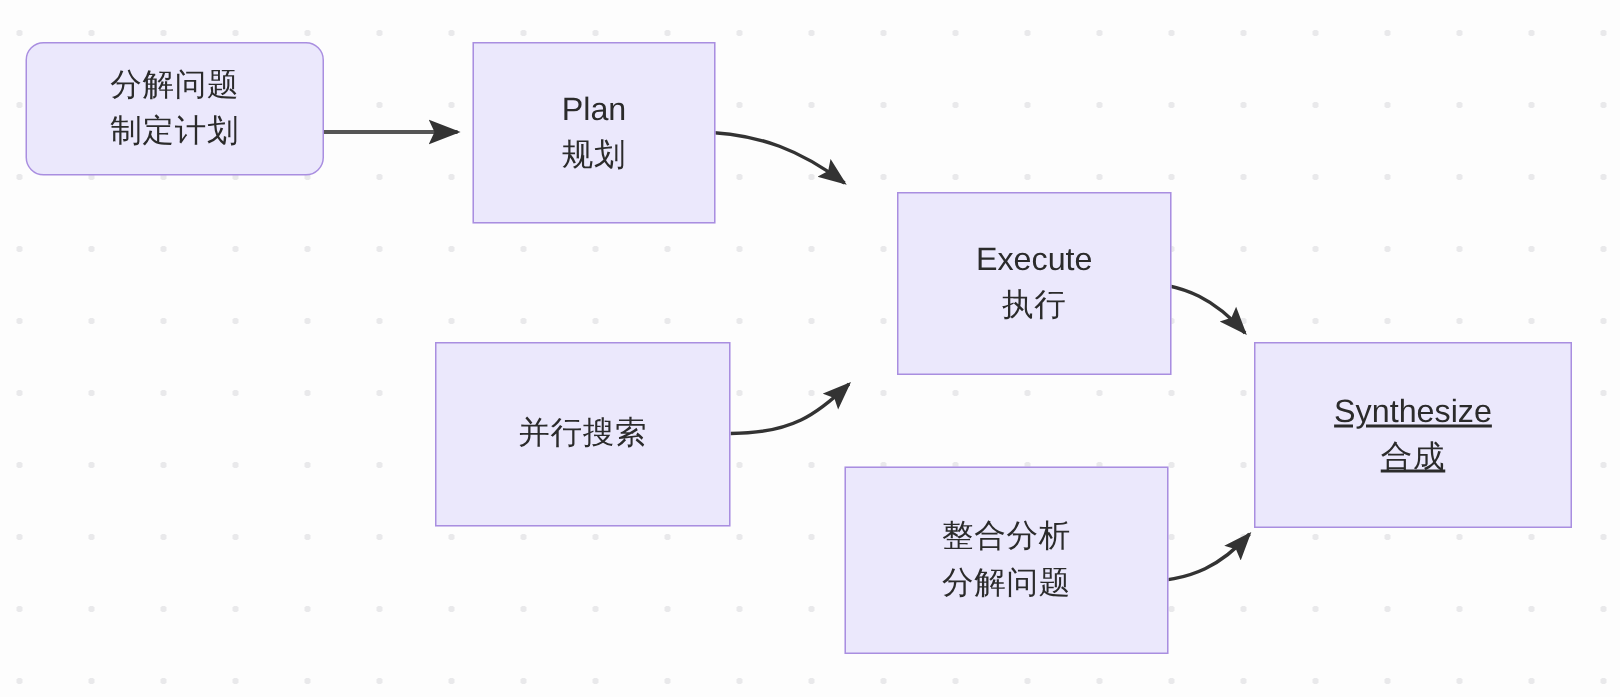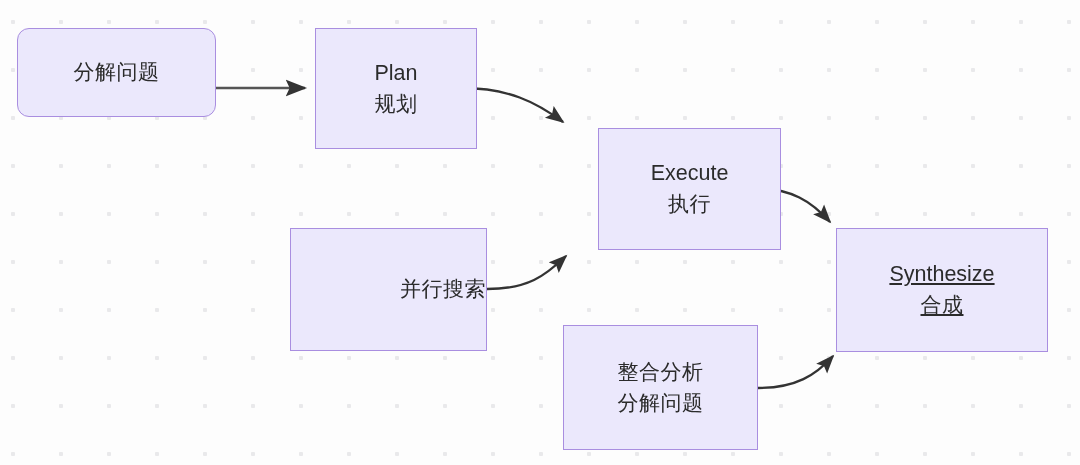--- a/index.html
+++ b/index.html
@@ -53,23 +53,23 @@
     font-size: 21.5px;
   }
   .node.en .line-b {
     font-size: 21px;
     letter-spacing: 0.5px;
   }
   
   #node-decompose { left: 17px;  top: 28px;  width: 199px; height: 89px; border-radius: 12px; }
   #node-plan      { left: 315px; top: 28px;  width: 162px; height: 121px; }
   #node-execute   { left: 598px; top: 128px; width: 183px; height: 122px; }
-  #node-search    { left: 290px; top: 228px; width: 197px; height: 123px; align-items: flex-end; }
+  #node-search    { left: 290px; top: 228px; width: 197px; height: 123px; }
   #node-synthesize{ left: 836px; top: 228px; width: 212px; height: 124px; text-decoration: underline; }
-  #node-report    { left: 563px; top: 325px; width: 195px; height: 125px; }
+  #node-report    { left: 563px; top: 311px; width: 216px; height: 125px; }
 </style>
 </head>
 <body>
 
 <div id="canvas">
 
   <svg id="edge-layer" viewBox="0 0 1080 465" width="1080" height="465" xmlns="http://www.w3.org/2000/svg">
     <defs>
       <marker id="arrowhead" markerWidth="9" markerHeight="9" refX="7.4" refY="3.4" orient="auto" markerUnits="strokeWidth">
         <path d="M0,0.2 L8.2,3.4 L0,6.6 L1.5,3.4 Z" fill="#333333"></path>
@@ -92,20 +92,21 @@
       <path d="M753,188 C792,188 812,202 830,222" fill="none" stroke="#333333" stroke-width="2.3" marker-end="url(#arrowhead)"></path>
     </g>
 
     <g>
       <path d="M758,388 C796,388 816,375 833,356" fill="none" stroke="#333333" stroke-width="2.3" marker-end="url(#arrowhead)"></path>
     </g>
   </svg>
 
   <div class="node cn" id="node-decompose">
     <span class="line-a">分解问题</span>
+    <span class="line-b">制定计划</span>
   </div>
 
   <div class="node en" id="node-plan">
     <span class="line-a">Plan</span>
     <span class="line-b">规划</span>
   </div>
 
   <div class="node en" id="node-execute">
     <span class="line-a">Execute</span>
     <span class="line-b">执行</span>

